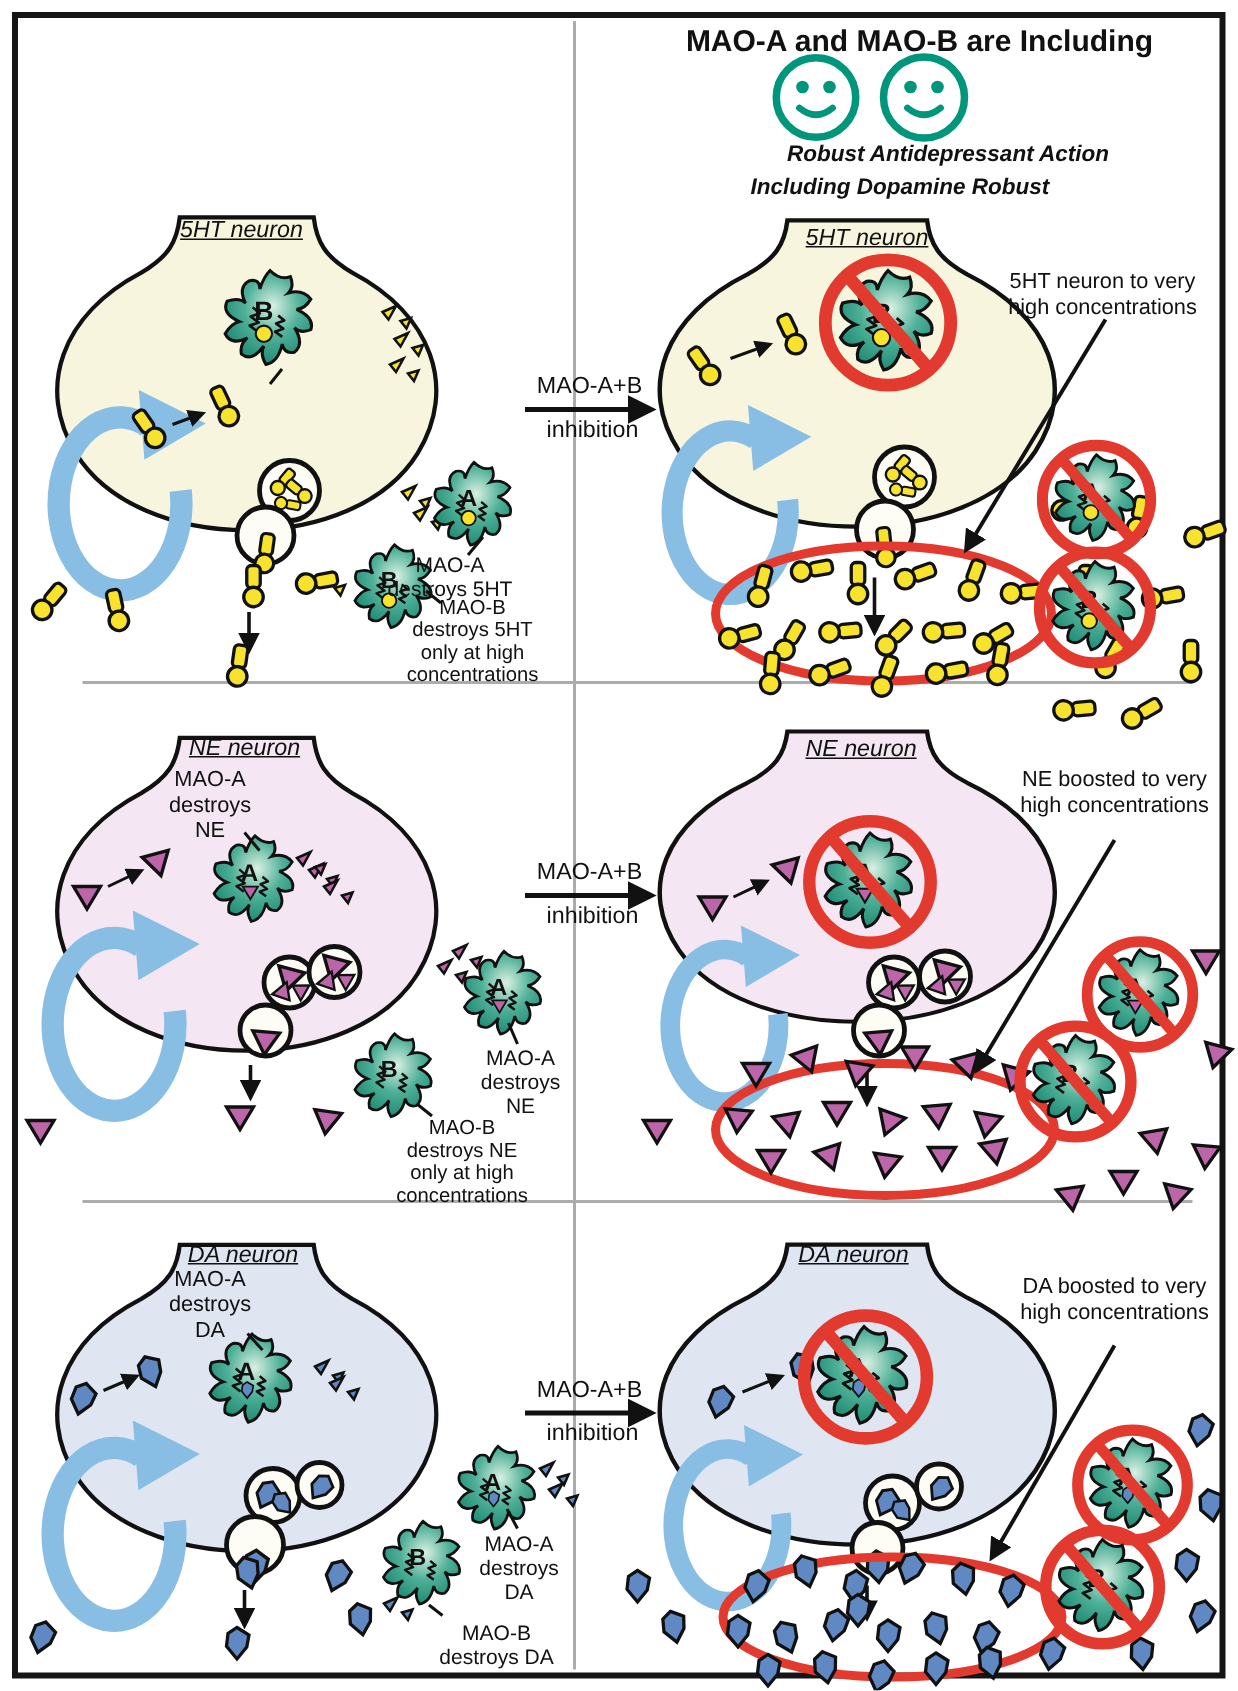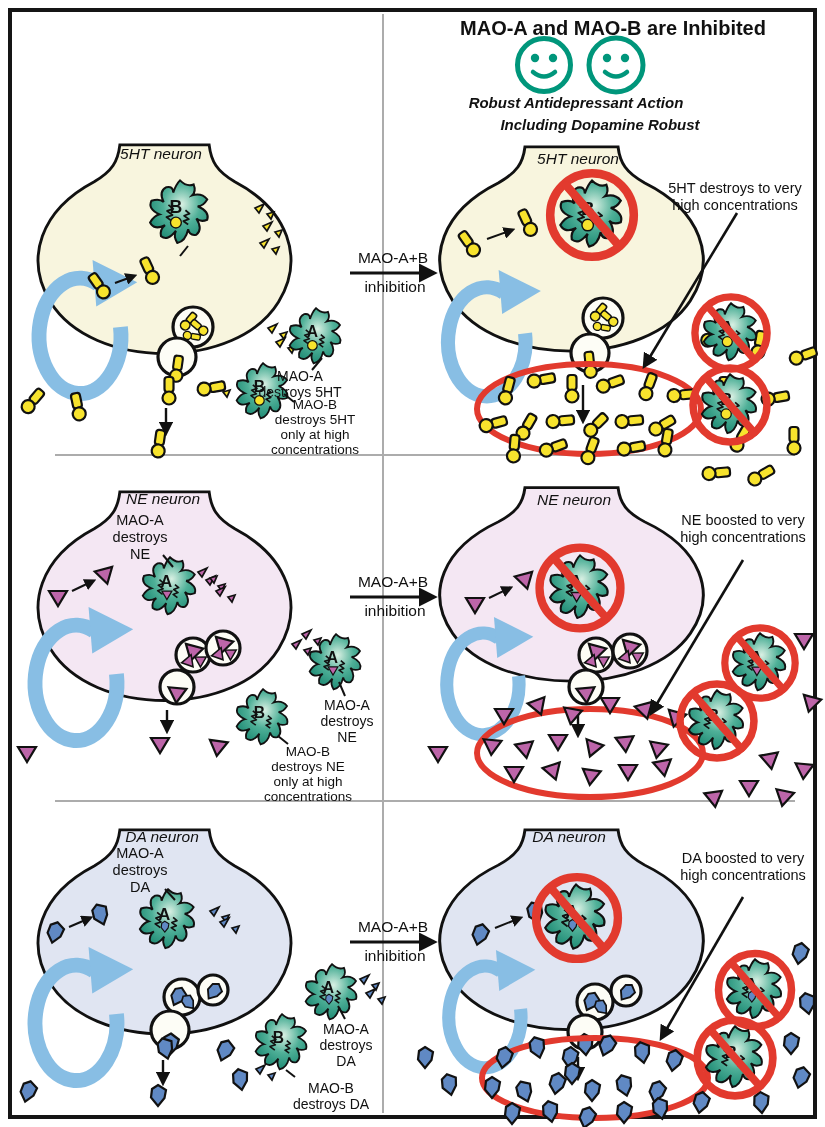--- a/index.html
+++ b/index.html
@@ -5,21 +5,21 @@
   html,body{margin:0;padding:0;background:#fff;}
   #page{position:relative;width:825px;height:1127px;background:#fff;overflow:hidden;
         font-family:"Liberation Sans",sans-serif;color:#111;}
   #frame{position:absolute;left:8px;top:8px;right:8px;bottom:8px;border:4px solid #151515;}
   .vdiv{position:absolute;background:var(--c-gray,#ACACAC);}
   .row{position:absolute;left:12px;width:801px;}
   .row-svg{position:absolute;left:0;top:0;overflow:visible;}
   .t{position:absolute;transform:translateX(-50%);text-align:center;white-space:pre-line;color:#111;}
   .title{font:bold 20px/1.15 "Liberation Sans",sans-serif;}
   .subtitle{font:bold italic 15px/1.1 "Liberation Sans",sans-serif;}
-  .neuron-label{font:italic 15.5px/1.1 "Liberation Sans",sans-serif;}
+  .neuron-label{font:italic 15.5px/1.1 "Liberation Sans",sans-serif;text-decoration:underline;}
   .inside-note{font:14.5px/1.16 "Liberation Sans",sans-serif;}
   .note{font:14px/1.13 "Liberation Sans",sans-serif;}
   .note-sm{font:13.5px/1.12 "Liberation Sans",sans-serif;}
   .boost-note{font:14.5px/1.15 "Liberation Sans",sans-serif;}
   .mid-label{font:15.5px/1.1 "Liberation Sans",sans-serif;}
   
   .flask{stroke:#111;stroke-width:3;}
   .f-5ht{fill:var(--c-5htbg,#F8F5DE);} .f-ne{fill:var(--c-nebg,#F4E7F3);} .f-da{fill:var(--c-dabg,#E0E5F2);}
   .enz-body{fill:url(#enzGrad);stroke:#111;stroke-width:3;}
   .enz-squig{fill:none;stroke:#111;stroke-width:2.6;stroke-linejoin:round;}
@@ -107,36 +107,36 @@
           <use href="#mol-da" transform="translate(-4,-1) rotate(25) scale(0.9)"></use>
           <use href="#mol-da" transform="translate(6,5) rotate(-40) scale(0.75)"></use>
         </g>
       <g id="ves-da-s">
           <circle class="ves" r="15"></circle>
           <use href="#mol-da" transform="translate(1,1) rotate(35) scale(0.85)"></use>
         </g>
     </defs>
   </svg>
 
-  <div class="t title" style="left:613px;top:17px;width:420px;">MAO-A and MAO-B are Inhibited</div>
+  <div class="t title" style="left:613px;top:17px;width:420px;">MAO-A and MAO-B are Including</div>
   <svg width="145" height="64" style="position:absolute;left:510px;top:33px;">
     <g>
       <circle class="smile-ring" cx="34" cy="32" r="26.5"></circle>
       <circle class="smile-eye" cx="25" cy="25" r="4.2"></circle>
         <circle class="smile-eye" cx="43" cy="25" r="4.2"></circle>
       <path class="smile-mouth" d="M23 39 Q34 48 45 39"></path>
     </g>
     <g>
       <circle class="smile-ring" cx="106" cy="32" r="27"></circle>
       <circle class="smile-eye" cx="97" cy="25" r="4.2"></circle>
         <circle class="smile-eye" cx="115" cy="25" r="4.2"></circle>
       <path class="smile-mouth" d="M95 39 Q106 48 117 39"></path>
     </g>
   </svg>
-  <div class="t subtitle" style="left:576px;top:95px;width:320px;">Robust Antidepressant Action</div>
+  <div class="t subtitle" style="left:632px;top:95px;width:320px;">Robust Antidepressant Action</div>
   <div class="t subtitle" style="left:600px;top:117px;width:320px;">Including Dopamine Robust</div>
 
   <div class="row" style="top:140px;height:315px;">
     <svg class="row-svg" width="801" height="315" viewBox="0 0 801 315">
 
       <use href="#flask" class="flask f-5ht" transform="translate(10,2) scale(0.95,0.97)"></use>
       <use href="#recycle" transform="translate(8,120) scale(0.93)"></use>
       <use href="#mol-5ht" transform="translate(88,147) rotate(-35)"></use>
       <use href="#mol-5ht" transform="translate(138,132) rotate(-25)"></use>
       <line class="arrow syn" x1="103" y1="143" x2="122" y2="136"></line>
@@ -247,21 +247,21 @@
     <div class="t neuron-label" style="left:149px;top:5px;">5HT neuron</div>
     <div class="t note" style="left:288px;top:229px;">MAO-A
 destroys 5HT</div>
     <div class="t note-sm" style="left:303px;top:257px;">MAO-B
 destroys 5HT
 only at high
 concentrations</div>
     <div class="t mid-label" style="left:381px;top:109px;">MAO-A+B</div>
     <div class="t mid-label" style="left:383px;top:138px;">inhibition</div>
     <div class="t neuron-label" style="left:566px;top:10px;">5HT neuron</div>
-    <div class="t boost-note" style="left:723px;top:40px;width:170px;">5HT destroys to very
+    <div class="t boost-note" style="left:723px;top:40px;width:170px;">5HT neuron to very
 high concentrations</div>
   </div>
 
   <div class="row" style="top:460px;height:341px;">
     <svg class="row-svg" width="801" height="341" viewBox="0 0 801 341">
       <use href="#flask" class="flask f-ne" transform="translate(10,29) scale(0.95,0.97)"></use>
       <use href="#recycle" transform="translate(4,147) scale(0.93)"></use>
       <use href="#mol-ne" transform="translate(46,137)"></use>
       <use href="#mol-ne" transform="translate(93,115) rotate(-15)"></use>
       <line class="arrow syn" x1="60" y1="131" x2="81" y2="121"></line>

